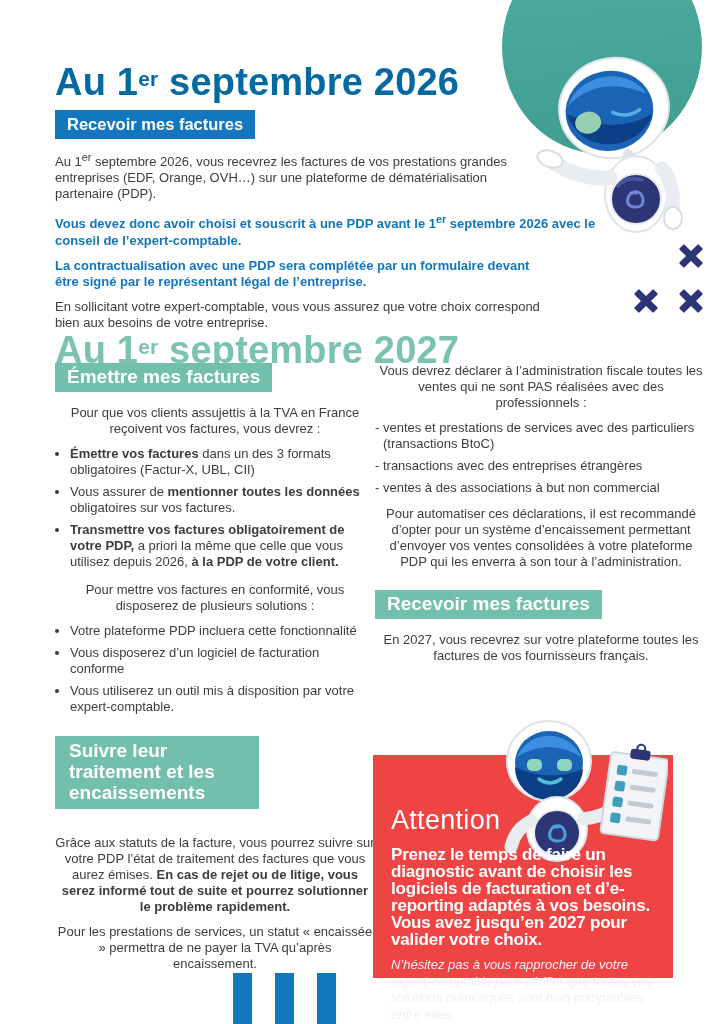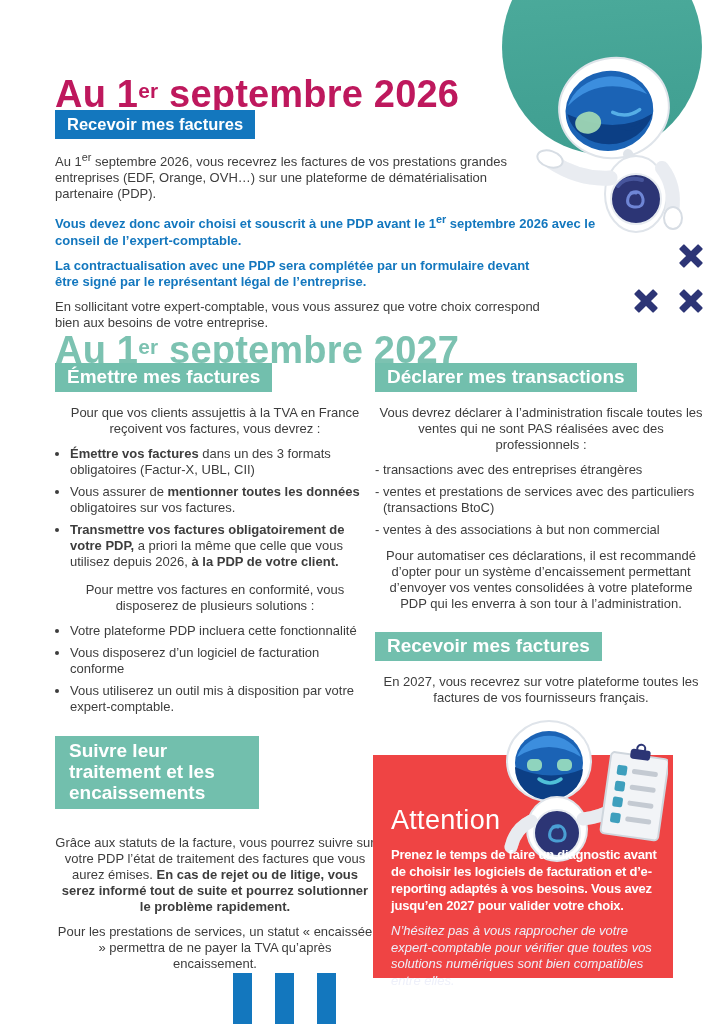--- a/index.html
+++ b/index.html
@@ -16,21 +16,21 @@
   .xmark::after{transform:translate(-50%,-50%) rotate(-45deg);}
   .x1{left:678px;top:243px;}
   .x2{left:633px;top:288px;}
   .x3{left:678px;top:288px;}
   .bars{position:absolute;left:233px;top:973px;width:110px;height:51px;}
   .bar{position:absolute;top:0;width:19px;height:51px;background:#1377be;}
   .bar:nth-child(1){left:0;}.bar:nth-child(2){left:42px;}.bar:nth-child(3){left:84px;}
 
   
   .h-title{position:absolute;left:55px;font-size:38px;font-weight:600;letter-spacing:.2px;line-height:1;}
-  .h-2026{top:50px;color:#be185d;}
+  .h-2026{top:38px;color:#0369a1;}
   .h-2027{top:306px;color:#7cc2b1;}
   .h-title sup{font-size:55%;vertical-align:9px;}
   .banner{display:inline-block;color:#fff;font-weight:700;font-size:19px;line-height:20px;
           padding:4px 12px 5px 12px;}
   .banner-blue{background:#1377be;}
   .banner-teal{background:#72bfad;}
   .banner-abs{position:absolute;left:55px;top:110px;font-size:16.5px;}
 
   
   .txt{font-size:13px;line-height:16px;}
@@ -49,21 +49,21 @@
   ul.bullets{list-style:disc;margin:0 0 12px 0;padding:0 0 0 15px;}
   ul.bullets li{margin:0 0 6px 0;}
   .dash-item{padding-left:8px;text-indent:-8px;margin-bottom:6px;}
   .gap-s{height:4px;}
   .banner-follow{width:176px;line-height:21px;padding:4px 14px 6px 14px;margin-top:9px;}
 
   
   .attention{position:absolute;left:373px;top:755px;width:300px;height:223px;background:#ef4444;color:#fff;}
   .attention-inner{position:absolute;left:18px;right:16px;top:0;}
   .attention-title{margin-top:50px;font-size:27px;font-weight:400;letter-spacing:.3px;}
-  .attention-bold{margin-top:10px;font-size:13px;font-weight:700;line-height:17px;letter-spacing:-.2px;}
+  .attention-bold{margin-top:10px;font-size:17px;font-weight:700;line-height:17px;letter-spacing:-.2px;}
   .attention-italic{margin-top:9px;font-size:13px;font-style:italic;line-height:16.5px;color:#eef0fa;}
   .robot-attention{position:absolute;left:100px;top:-52px;}
   .robot-top{position:absolute;left:536px;top:46px;}
 </style>
 </head>
 <body>
 
 <div class="page">
 
   <div class="teal-circle"></div>
@@ -125,24 +125,23 @@
       <li>Vous disposerez d’un logiciel de facturation conforme</li>
       <li>Vous utiliserez un outil mis à disposition par votre expert-comptable.</li>
     </ul>
     <div class="banner banner-teal banner-follow">Suivre leur traitement et les encaissements</div>
     <div style="height:13px"></div>
     <p><span>Grâce aux statuts de la facture, vous pourrez suivre sur votre PDP l’état de traitement des factures que vous aurez émises. </span><span class="b">En cas de rejet ou de litige, vous serez informé tout de suite et pourrez solutionner le problème rapidement.</span></p>
     <p>Pour les prestations de services, un statut « encaissée » permettra de ne payer la TVA qu’après encaissement.</p>
   </div>
 
   <div class="col col-right txt">
-    <div class="banner banner-teal">Déclarer mes transactions</div>
     <p>Vous devrez déclarer à l’administration fiscale toutes les ventes qui ne sont PAS réalisées avec des professionnels :</p>
+    <div class="dash-item">- ventes et prestations de services avec des particuliers (transactions BtoC)</div>
     <div class="dash-item">- transactions avec des entreprises étrangères</div>
-    <div class="dash-item">- ventes et prestations de services avec des particuliers (transactions BtoC)</div>
     <div class="dash-item">- ventes à des associations à but non commercial</div>
     <div class="gap-s"></div>
     <p>Pour automatiser ces déclarations, il est recommandé d’opter pour un système d’encaissement permettant d’envoyer vos ventes consolidées à votre plateforme PDP qui les enverra à son tour à l’administration.</p>
     <div style="height:11px"></div>
     <div class="banner banner-teal">Recevoir mes factures</div>
     <p>En 2027, vous recevrez sur votre plateforme toutes les factures de vos fournisseurs français.</p>
   </div>
 
   <div class="attention">
     <svg class="robot-attention" width="195" height="160" viewBox="0 0 195 160">

